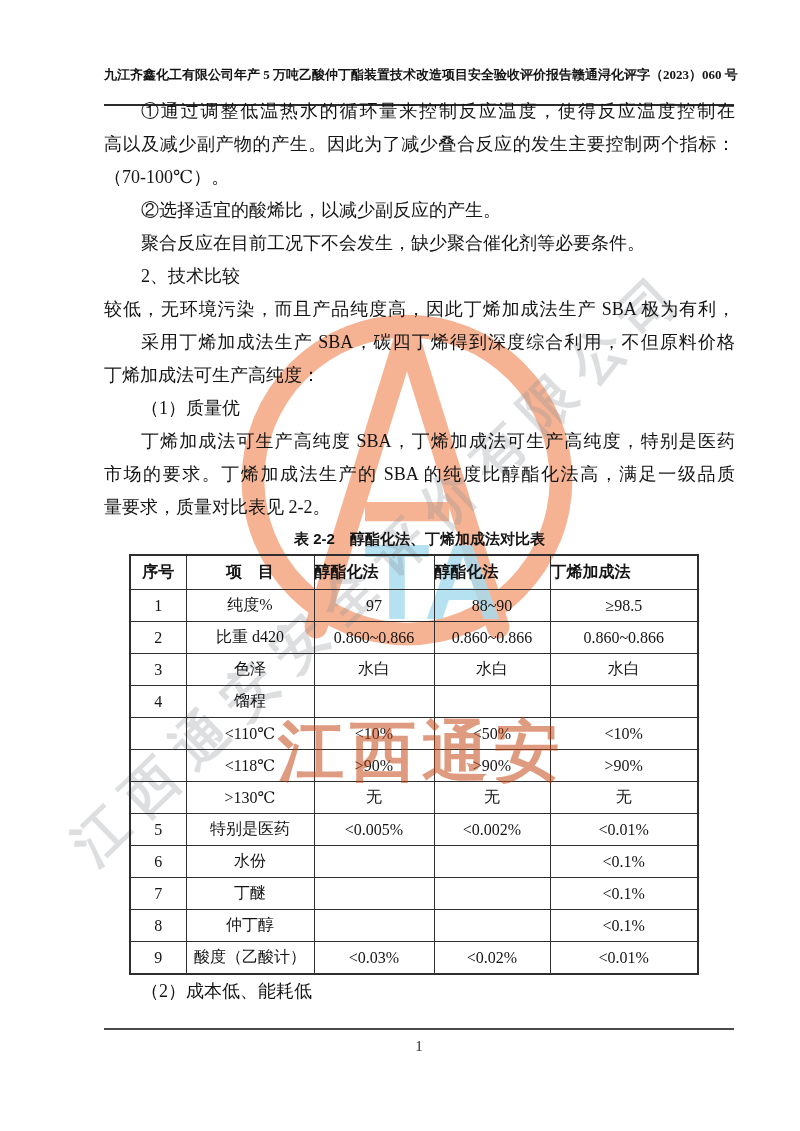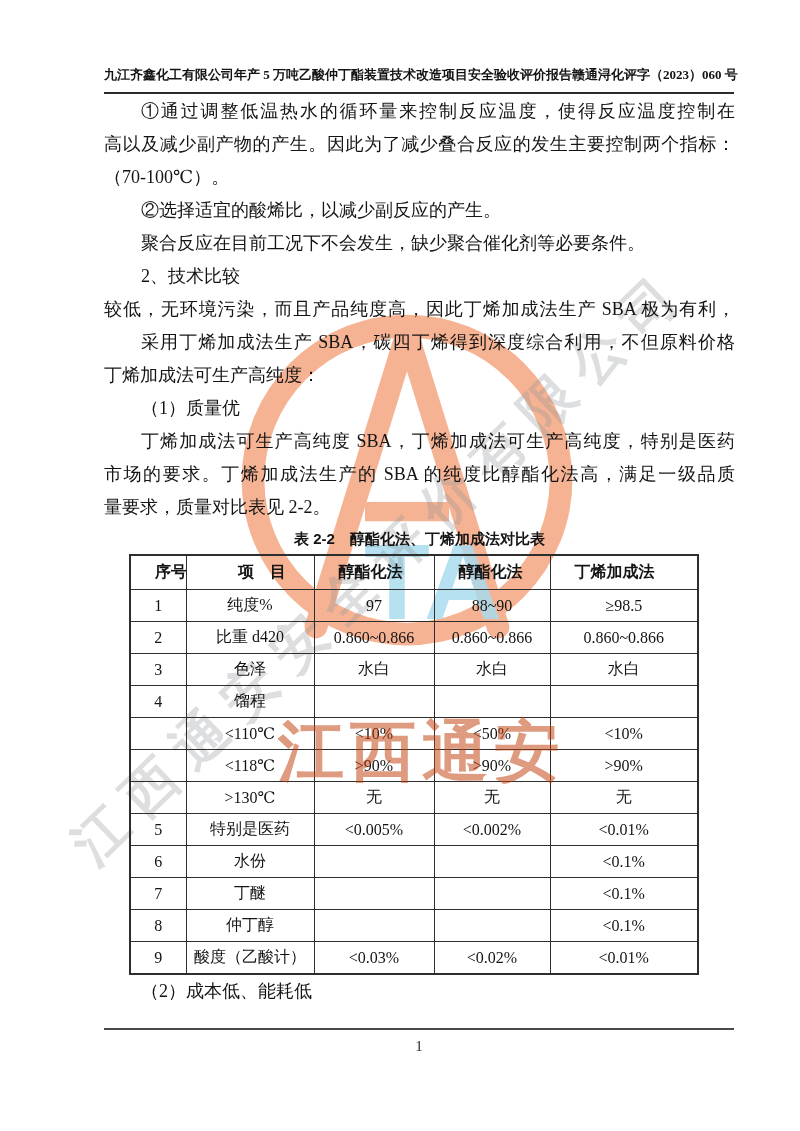--- a/index.html
+++ b/index.html
@@ -22,41 +22,41 @@
   .wm-diag {
     position:absolute; left:82px; top:818px; z-index:0;
     transform:rotate(-44deg); transform-origin:0 50%;
     font-family:"Liberation Serif","DejaVu Serif",serif; font-weight:bold;
     font-size:54px; color:#8d949a; opacity:.30; letter-spacing:15px; white-space:nowrap;
   }
   
   .header {
     position:absolute; left:104px; top:66px; width:630px; z-index:1;
     display:flex; align-items:flex-end;
-    border-bottom:2px solid #2b2b2b; padding-bottom:8px;
+    border-bottom:2px solid #2b2b2b; padding-bottom:20px;
     font-weight:bold; font-size:13px; white-space:nowrap;
   }
   
   .content { position:absolute; left:104px; top:95px; width:631px; z-index:1; font-size:18px; }
   .line { height:33px; line-height:33px; }
   .line.indent { text-indent:37px; }
   .line.fill { text-align:justify; text-align-last:justify; }
   .table-title {
     height:30px; line-height:30px; text-align:center;
     font-family:"Liberation Sans","DejaVu Sans",sans-serif; font-weight:bold; font-size:15px;
   }
   
   table.cmp {
     margin-left:25px; width:568px; border-collapse:collapse; table-layout:fixed;
     font-size:16px; border:2px solid #2e2e2e; background:transparent;
   }
   table.cmp th, table.cmp td { border:1px solid #2e2e2e; padding:0; overflow:hidden; white-space:nowrap; }
   table.cmp th {
     height:33px; font-family:"Liberation Sans","DejaVu Sans",sans-serif;
-    font-weight:bold; font-size:16px;padding-left:24px;
+    font-weight:bold; font-size:16px;
   }
   table.cmp td { height:31px; text-align:center; }
   th.c-seq, th.c-item { text-align:center; }
   th.c-m { text-align:left; padding-left:10px; }
   td.seq { text-align:center; }
   td.item-center { text-align:center; }
   td.item-left { text-align:left; padding-left:8px;margin-top:31px; }
   td.item-left2 { text-align:left; padding-left:36px; }
   
   .footer-line { position:absolute; left:104px; top:1028px; width:630px; border-top:2px solid #4a4a4a; z-index:1; }

